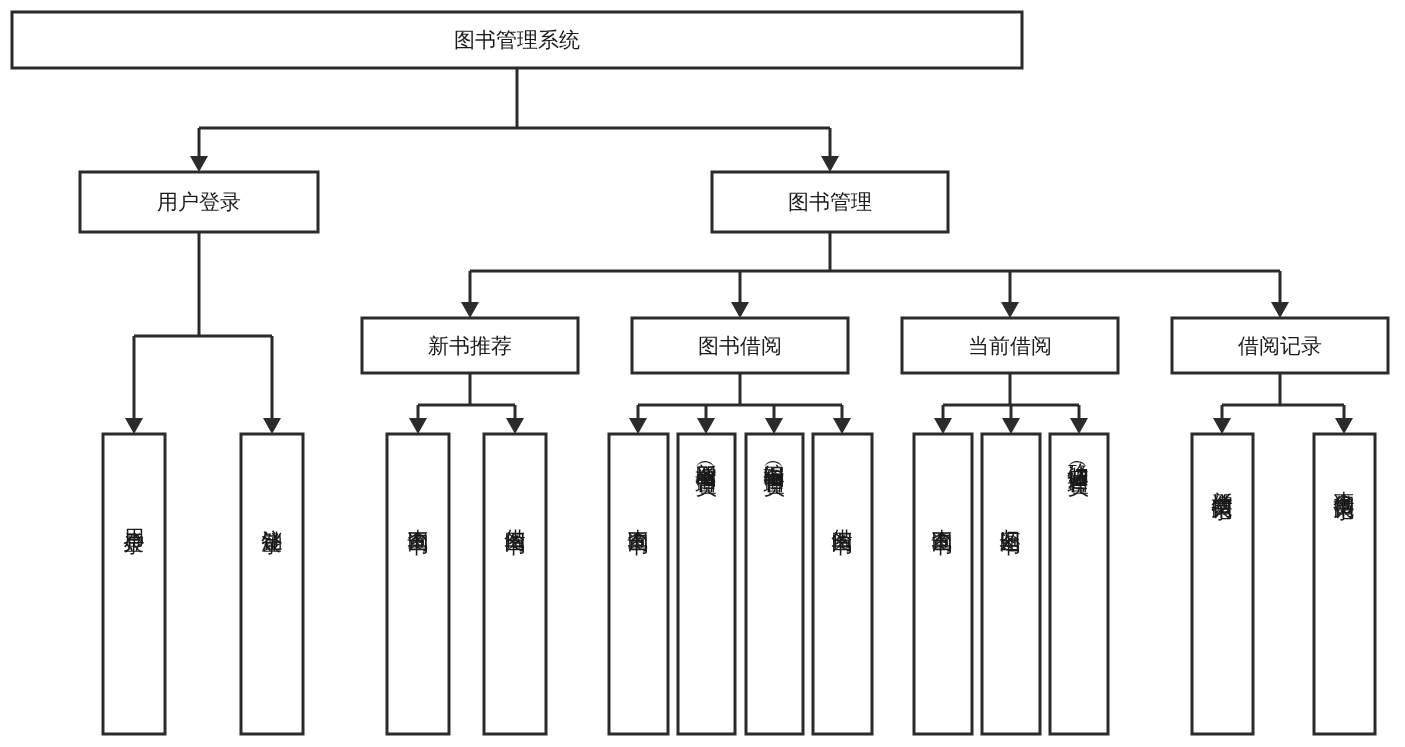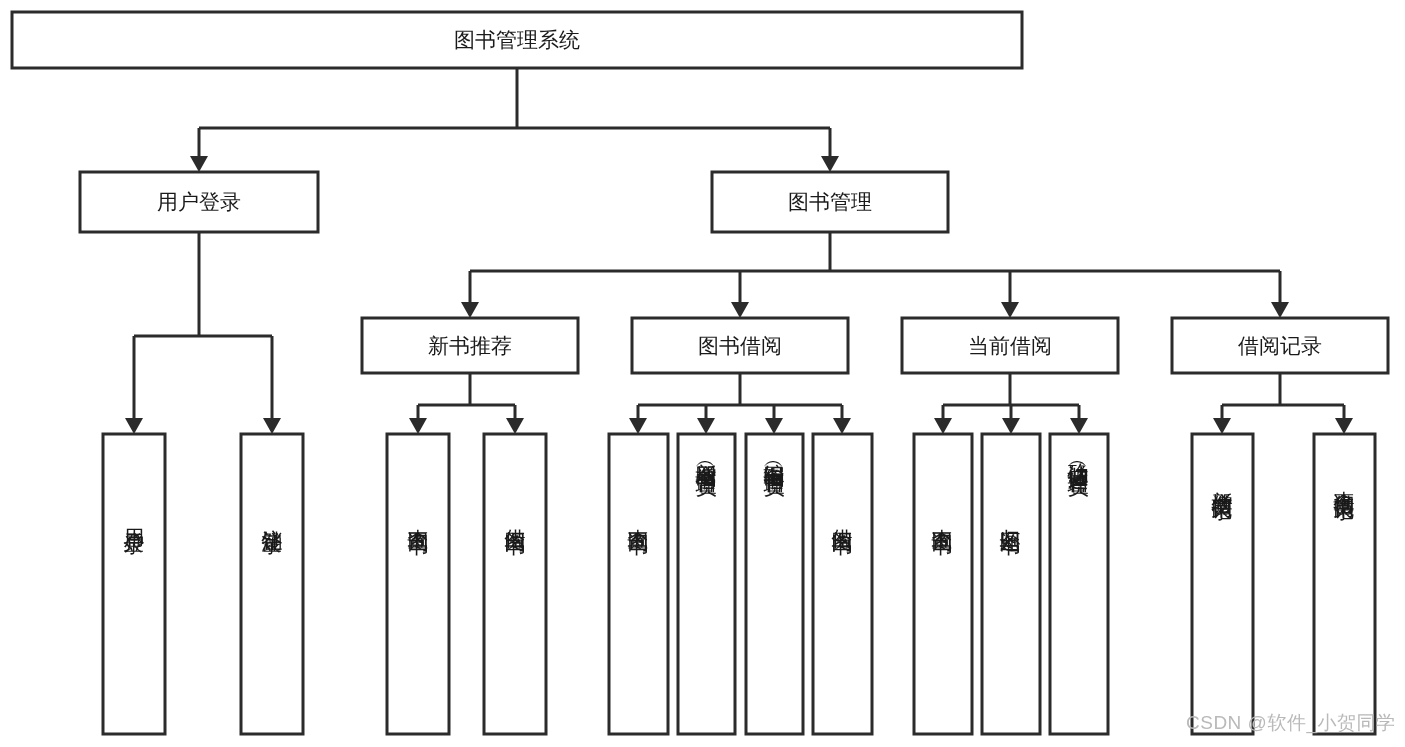--- a/index.html
+++ b/index.html
@@ -217,14 +217,13 @@
   <div class="vlabel" style="left:628px; top:512px; height:210px;">查询图书</div>
   <div class="vlabel" style="left:696px; top:446px; height:280px;">新增图书（管理员）</div>
   <div class="vlabel" style="left:764px; top:446px; height:280px;">编辑图书（管理员）</div>
   <div class="vlabel" style="left:832px; top:512px; height:210px;">借阅图书</div>
   <div class="vlabel" style="left:932px; top:512px; height:210px;">查询图书</div>
   <div class="vlabel" style="left:1000px; top:512px; height:210px;">归还图书</div>
   <div class="vlabel" style="left:1068px; top:446px; height:280px;">确认归还（管理员）</div>
   <div class="vlabel" style="left:1212px; top:474px; height:250px;">新增借阅记录</div>
   <div class="vlabel" style="left:1334px; top:474px; height:250px;">查询借阅记录</div>
 
-  <div class="watermark">CSDN @软件_小贺同学</div>
 </div>
 
 </body></html>

